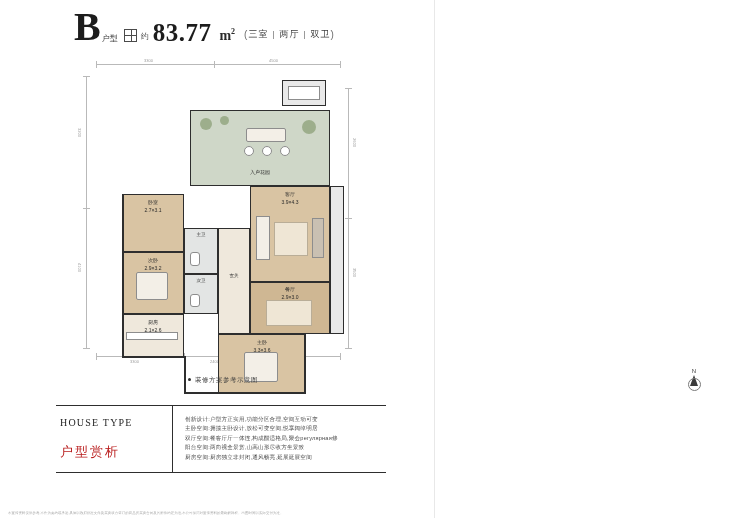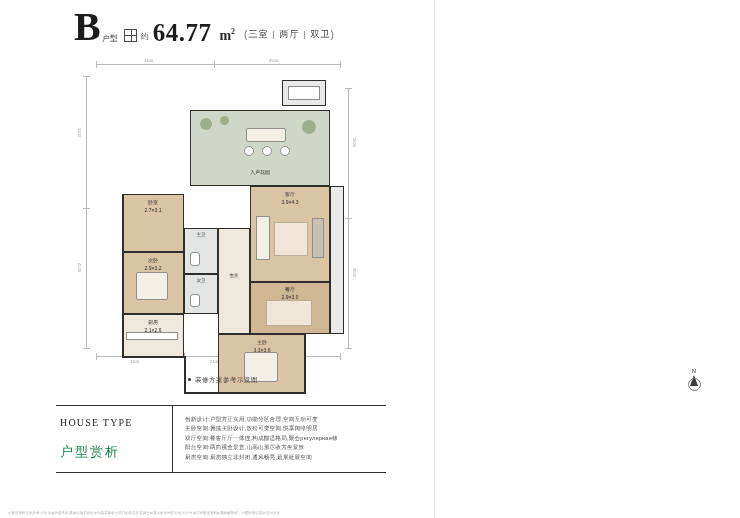--- a/index.html
+++ b/index.html
@@ -206,21 +206,21 @@
   }
   .ht-en {
     font-family: "Liberation Serif", serif;
     font-size: 10px;
     letter-spacing: 1.2px;
     color: #1f1f1f;
   }
   .ht-cn {
     font-size: 13px;
     letter-spacing: 2px;
-    color: #15803d;
+    color: #b91c1c;
     margin-top: 15px;
   }
   .ht-div {
     width: 1px;
     background: #2e2e2e;
     margin: 0 12px 0 0;
   }
   .ht-text {
     flex: 1;
     padding: 9px 4px 0 0;
@@ -277,21 +277,21 @@
 
   <div class="panel panel-left">
 
     <div class="hdr hdr-left">
       <div class="type-letter">B</div>
       <div class="type-cn">
         <span>户型</span>
       </div>
       <div class="sq-icon"></div>
       <div class="about">约</div>
-      <div class="area-num">64.77</div>
+      <div class="area-num">83.77</div>
       <div class="area-unit">
         <span>m</span><span class="area-sup">2</span>
       </div>
       <div class="rooms">
         <span class="brk">(</span>
         <span>三室</span>
         <i class="bar"></i>
         <span>两厅</span>
         <i class="bar"></i>
         <span>双卫</span>

